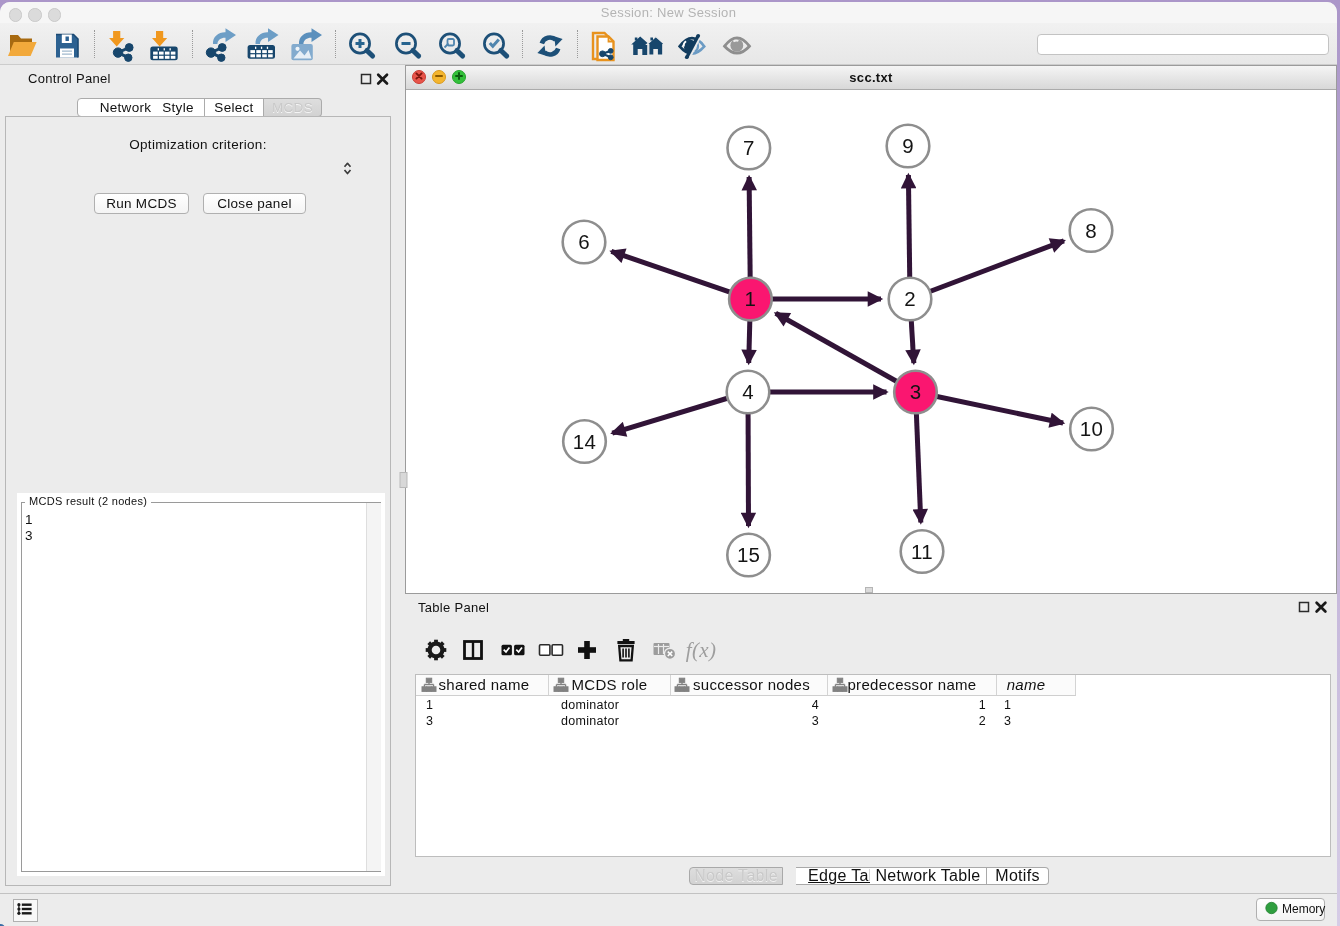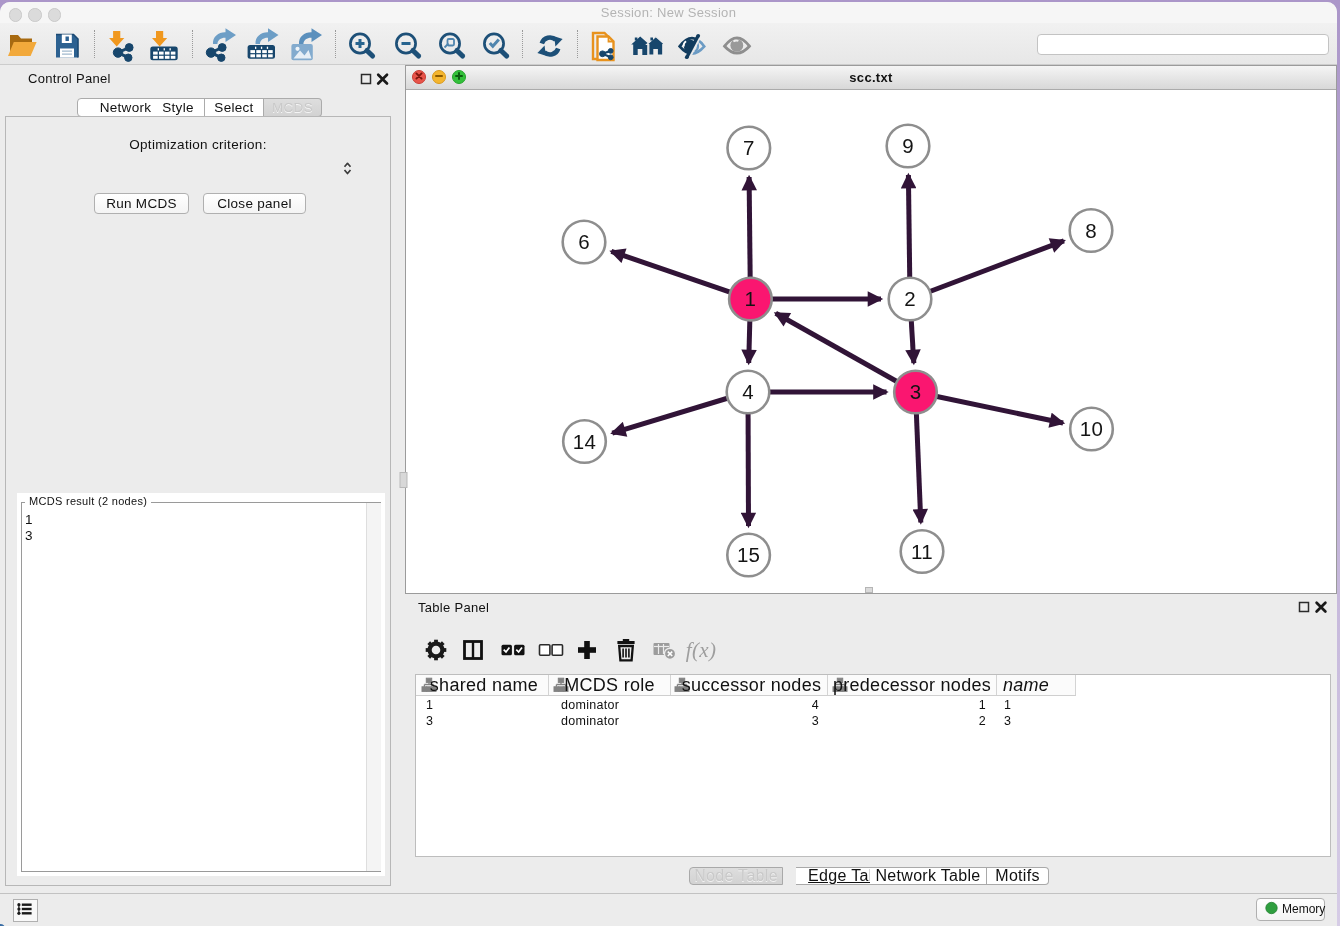--- a/index.html
+++ b/index.html
@@ -40,21 +40,21 @@
             border:1px solid #9b9b9b;background:#fff;}
   #nettitle{left:0;top:0;width:930px;height:23px;
             background:linear-gradient(#f5f5f5,#d8d8d8);border-bottom:1px solid #ababab;}
   #netname{width:930px;text-align:center;font-size:13px;font-weight:bold;color:#111;line-height:24px;}
   .mac{border-radius:50%;width:14px;height:14px;top:4px;box-sizing:border-box;}
   
   #tp-title{left:418px;top:598px;font-size:13px;color:#111;}
   #tbl{left:415px;top:672px;width:916px;height:183px;box-sizing:border-box;border:1px solid #bdbdbd;background:#fff;}
   #tblhead{left:0;top:0;width:660px;height:20px;background:#fbfbfb;border-bottom:1px solid #cfcfcf;}
   .hcell{top:0;height:20px;box-sizing:border-box;border-right:1px solid #d4d4d4;
-         font-size:18px;color:#111;text-align:center;line-height:20px;}
+         font-size:15px;color:#111;text-align:center;line-height:20px;}
   .cell{font-size:12.5px;color:#111;height:16px;line-height:16px;}
   .btab{top:865px;height:18px;box-sizing:border-box;border:1px solid #a9a9a9;background:#fff;
         font-size:16px;color:#111;text-align:center;line-height:16px;}
   #membtn{left:1256px;top:896px;width:69px;height:23px;box-sizing:border-box;border:1px solid #b0b0b0;
           border-radius:4px;background:linear-gradient(#ffffff,#f3f3f3);font-size:12px;color:#111;
           text-align:left;padding-left:25px;line-height:21px;letter-spacing:0;}
   #listbtn{left:13px;top:897px;width:25px;height:23px;box-sizing:border-box;border:1px solid #b0b0b0;
            background:#f8f8f8;}
 </style>
 </head>
@@ -380,21 +380,21 @@
         </g>
       </defs>
       <use href="#org" transform="translate(13,10)"></use>
       <use href="#org" transform="translate(145,10)"></use>
       <use href="#org" transform="translate(266,10)"></use>
       <use href="#org" transform="translate(424,10)"></use>
     </svg>
     <div class="abs hcell" style="left:0;width:133px;padding-left:4px;">shared name</div>
     <div class="abs hcell" style="left:133px;width:122px;">MCDS role</div>
     <div class="abs hcell" style="left:255px;width:157px;padding-left:5px;">successor nodes</div>
-    <div class="abs hcell" style="left:412px;width:169px;">predecessor nodes</div>
+    <div class="abs hcell" style="left:412px;width:169px;">predecessor name</div>
     <div class="abs hcell" style="left:581px;width:79px;padding-right:20px;font-style:italic;">name</div>
     <div class="abs cell" style="left:10px;top:22px;">1</div>
     <div class="abs cell" style="left:10px;top:38px;">3</div>
     <div class="abs cell" style="left:145px;top:22px;">dominator</div>
     <div class="abs cell" style="left:145px;top:38px;">dominator</div>
     <div class="abs cell" style="left:303px;top:22px;width:100px;text-align:right;">4</div>
     <div class="abs cell" style="left:303px;top:38px;width:100px;text-align:right;">3</div>
     <div class="abs cell" style="left:470px;top:22px;width:100px;text-align:right;">1</div>
     <div class="abs cell" style="left:470px;top:38px;width:100px;text-align:right;">2</div>
     <div class="abs cell" style="left:588px;top:22px;">1</div>

